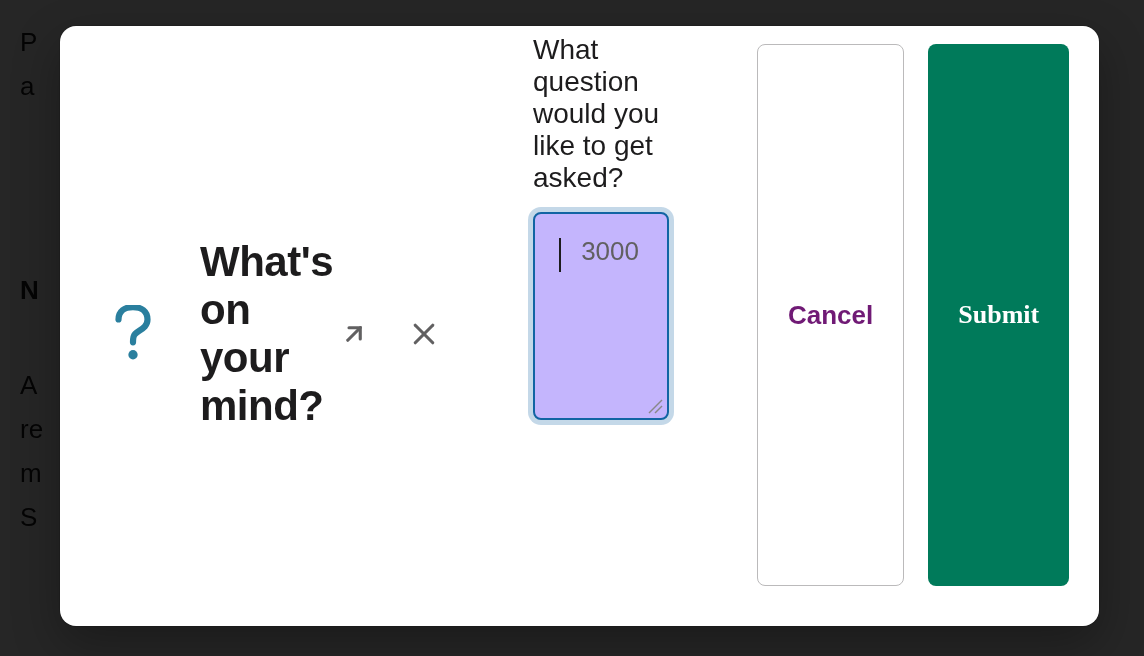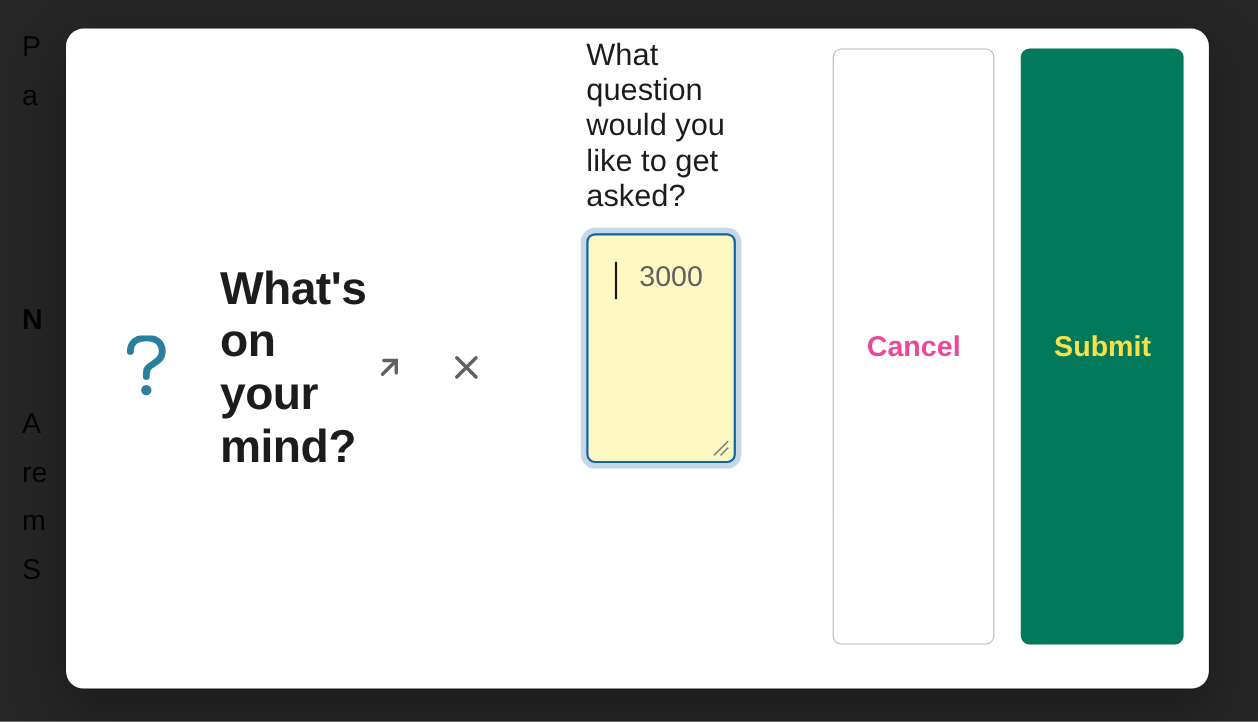--- a/index.html
+++ b/index.html
@@ -103,21 +103,21 @@
       font-weight: 400;
       color: #1d1c1d;
       margin-bottom: 18px;
       display: block;
     }
     .textarea-wrapper {
       position: relative;
       border: 2px solid #1264a3;
       border-radius: 8px;
       box-shadow: 0 0 0 5px rgba(18,100,163,0.25);
-      background: #fef9c3;
+      background: #c4b5fd;
     }
     .question-textarea {
       width: 100%;
       height: 200px;
       border: none;
       outline: none;
       resize: none;
       padding: 20px 110px 20px 22px;
       font-size: 26px;
       font-family: inherit;
@@ -154,26 +154,27 @@
     .btn {
       font-size: 26px;
       font-weight: 700;
       padding: 18px 30px;
       border-radius: 8px;
       cursor: pointer;
       border: none;
     }
     .btn-cancel {
       background: #fff;
-      color: #ec4899;
+      color: #701a75;
       border: 1.5px solid #bbbabb;
     }
     .btn-submit {
       background: #007a5a;
-      color: #fde047;
+      color: #ffffff;
+      font-family: Liberation Serif, serif;
     }
     .cursor-line {
       position: absolute;
       top: 24px;
       left: 24px;
       width: 2px;
       height: 34px;
       background: #1d1c1d;
     }
   </style>

